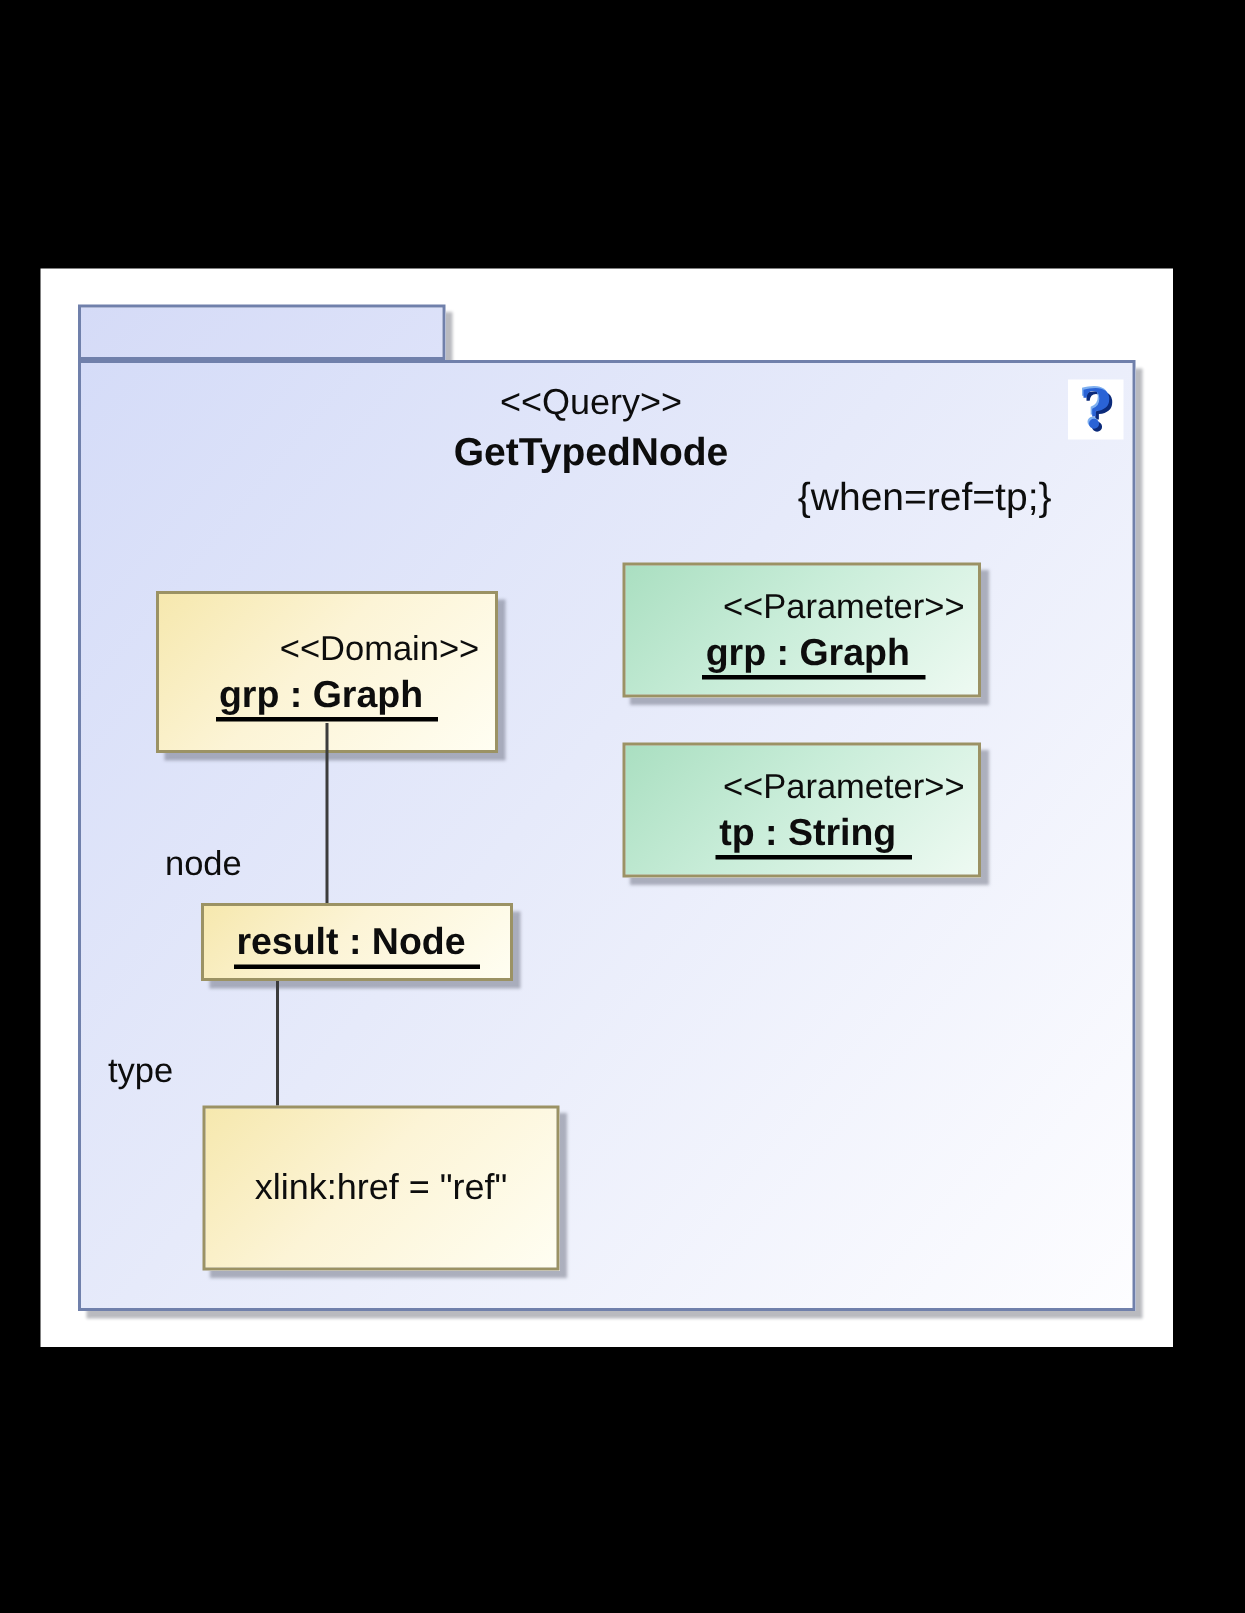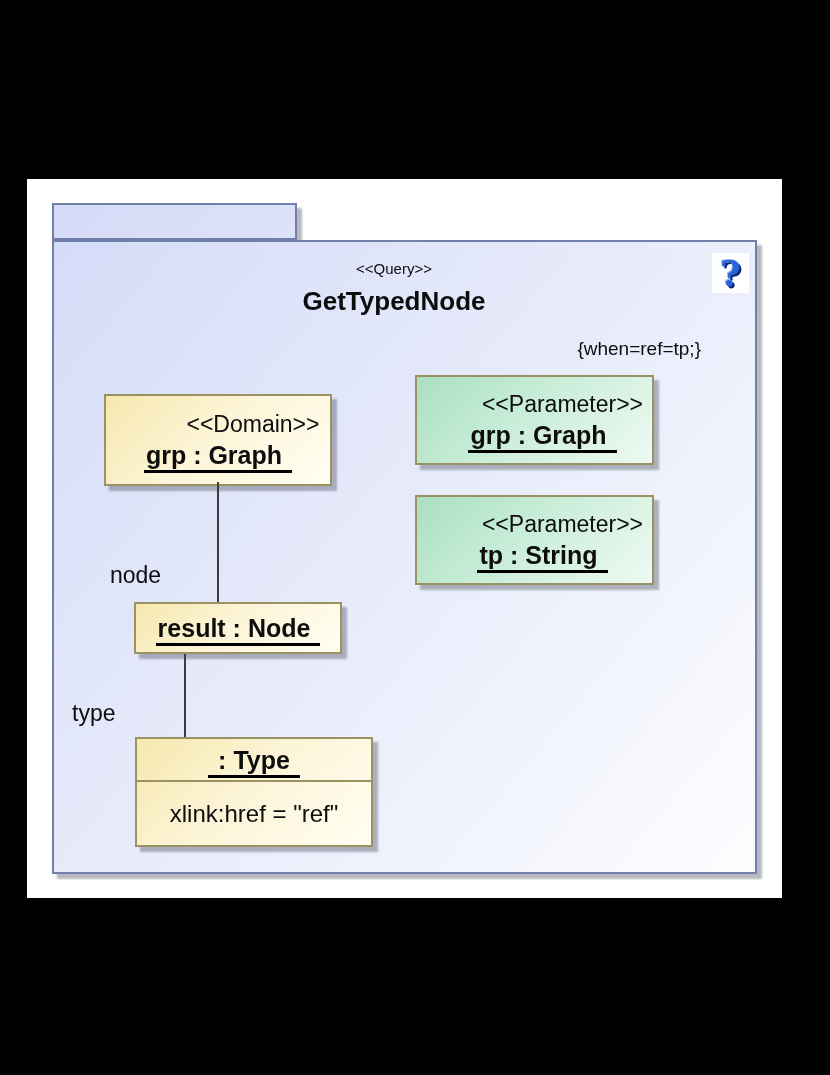--- a/index.html
+++ b/index.html
@@ -23,25 +23,25 @@
   }
   .folder-body {
     position:absolute; left:25px; top:61px; width:705px; height:634px;
     background:linear-gradient(130deg,#d5dcf8 0%,#e6eafa 45%,#fdfdff 100%);
     border:2px solid #7080ab; box-sizing:border-box;
     box-shadow:5px 5px 2px #b9babf;
   }
   .title-wrap {
     position:absolute; left:0; top:12px; width:680px; text-align:center; color:#0d0d0d;
   }
-  .title-stereotype { font-size:15px; line-height:30px; }
+  .title-stereotype { font-size:24px; line-height:30px; }
   .title-name { font-size:26px; font-weight:bold; line-height:34px; }
   .when-clause {
-    position:absolute; top:96px; right:54px;
-    font-size:19px; color:#0d0d0d; white-space:nowrap;
+    position:absolute; top:74px; right:54px;
+    font-size:26px; color:#0d0d0d; white-space:nowrap;
   }
   .help-icon {
     position:absolute; left:658px; top:11px; width:37px; height:40px;
     background:#fff; display:flex; align-items:center; justify-content:center;
     cursor:pointer;
   }
   .help-icon span {
     font-size:36px; font-weight:bold; font-family:"DejaVu Serif", serif;
     color:#2a63d6;
     text-shadow:-1px -1px 0 #7fb0f0, 2px 2px 0 #0b2a7a;
@@ -96,21 +96,21 @@
         <div class="title-stereotype">&lt;&lt;Query&gt;&gt;</div>
         <div class="title-name">GetTypedNode</div>
       </div>
 
       <div class="help-icon">
         <span>?</span>
       </div>
 
       <div class="when-clause">{when=ref=tp;}</div>
 
-      <div class="node-box fill-yellow" style="left:50px; top:152px; width:228px; height:92px;">
+      <div class="node-box fill-yellow" style="left:50px; top:152px; width:228px; height:108px;">
         <div class="stereotype shift-35">&lt;&lt;Domain&gt;&gt;</div>
         <div class="el-name"><span class="u">grp : Graph</span></div>
       </div>
 
       <div class="node-box fill-green" style="left:361px; top:133px; width:239px; height:90px;">
         <div class="stereotype shift-20">&lt;&lt;Parameter&gt;&gt;</div>
         <div class="el-name"><span class="u">grp : Graph</span></div>
       </div>
 
       <div class="node-box fill-green" style="left:361px; top:253px; width:239px; height:90px;">
@@ -122,23 +122,20 @@
       <div class="edge-label" style="left:56px; top:320px;">node</div>
 
       <div class="node-box fill-yellow" style="left:80px; top:360px; width:208px; height:52px;">
         <div class="el-name"><span class="u">result : Node</span></div>
       </div>
 
       <div class="connector" style="left:130px; top:412px; height:83px;"></div>
       <div class="edge-label" style="left:18px; top:458px;">type</div>
 
       <div class="node-box fill-yellow" style="left:81px; top:495px; width:238px; height:110px; justify-content:flex-start;">
-        <div class="type-top">
-          <div class="el-name"><span class="u pad-both">: Type</span></div>
-        </div>
         <div class="type-bottom">
           <div class="attr-line">xlink:href = "ref"</div>
         </div>
       </div>
 
     </div>
   </div>
 </div>
 
 </body></html>

